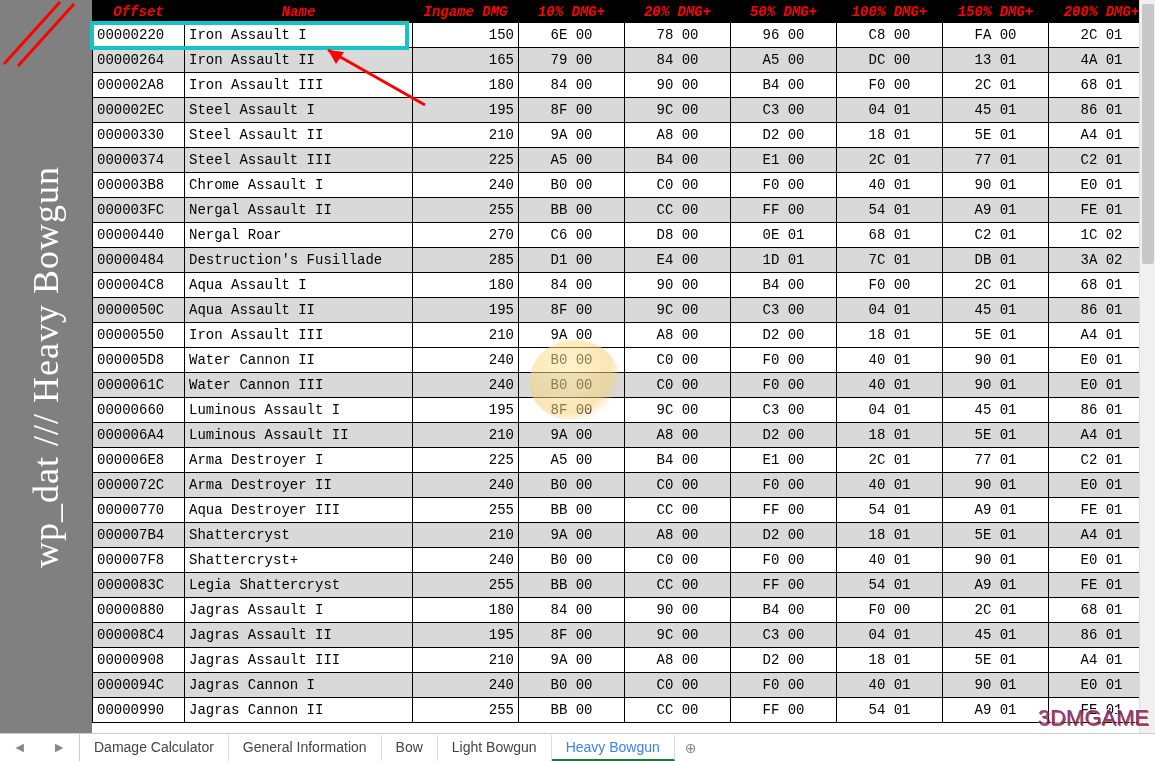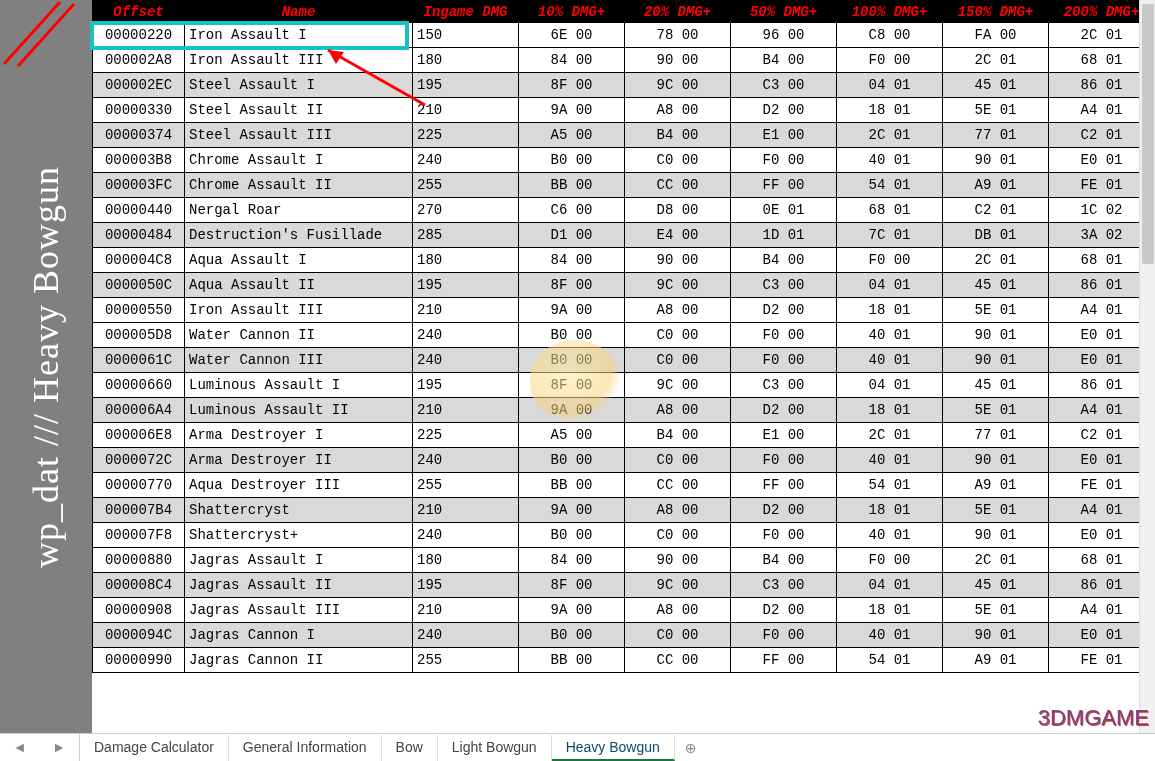--- a/index.html
+++ b/index.html
@@ -60,23 +60,23 @@
     font-style: italic;
     font-weight: bold;
     font-family: "Courier New", monospace;
     height: 22px;
   }
   col.c-type   { width: 92px; }
   col.c-offset { width: 92px; }
   col.c-name   { width: 228px; }
   col.c-dmg    { width: 106px; }
   col.c-hex    { width: 106px; }
-  td.offset { font-family: "Courier New", monospace; text-align: center; }
+  td.offset { font-family: "Courier New", monospace; text-align: left; }
   td.name   { font-family: "Courier New", monospace; text-align: left; }
-  td.num    { text-align: left; margin-top: 48px; }
+  td.num    { text-align: right; margin-top: 48px; }
   td.hex    { font-family: "Courier New", monospace; text-align: center; }
   tr.odd td.offset, tr.odd td.name, tr.odd td.num, tr.odd td.hex { background: #d9d9d9; }
   tr.even td { background: #fff; }
 
   
   .hl-box {
     position: absolute;
     left: 90px;
     top: 21px;
     width: 319px;
@@ -128,21 +128,21 @@
     color:#888;
   }
   .tab {
     padding: 4px 14px;
     border-right: 1px solid #ddd;
     color: #444;
     cursor: pointer;
     background:#fff;
   }
   .tab.active {
-    color: #0c4a6e;
+    color: #3b82f6;
     border-bottom: 2px solid #1a7a3e;
     font-weight: 500;
   }
   .tab-add {
     padding: 4px 10px;
     color: #888;
   }
   
   .wm {
     position: absolute;
@@ -210,20 +210,32 @@
             <td class="offset">00000220</td>
             <td class="name">Iron Assault I</td>
             <td class="num">150</td>
             <td class="hex">6E 00</td>
             <td class="hex">78 00</td>
             <td class="hex">96 00</td>
             <td class="hex">C8 00</td>
             <td class="hex">FA 00</td>
             <td class="hex">2C 01</td>
           </tr>
+          <tr class="odd">
+            <td style="border: none;"></td>
+            <td class="offset">00000264</td>
+            <td class="name">Iron Assault II</td>
+            <td class="num">165</td>
+            <td class="hex">79 00</td>
+            <td class="hex">84 00</td>
+            <td class="hex">A5 00</td>
+            <td class="hex">DC 00</td>
+            <td class="hex">13 01</td>
+            <td class="hex">4A 01</td>
+          </tr>
           <tr class="even">
             <td style="border: none;"></td>
             <td class="offset">000002A8</td>
             <td class="name">Iron Assault III</td>
             <td class="num">180</td>
             <td class="hex">84 00</td>
             <td class="hex">90 00</td>
             <td class="hex">B4 00</td>
             <td class="hex">F0 00</td>
             <td class="hex">2C 01</td>
@@ -273,21 +285,21 @@
             <td class="hex">B0 00</td>
             <td class="hex">C0 00</td>
             <td class="hex">F0 00</td>
             <td class="hex">40 01</td>
             <td class="hex">90 01</td>
             <td class="hex">E0 01</td>
           </tr>
           <tr class="odd">
             <td style="border: none;"></td>
             <td class="offset">000003FC</td>
-            <td class="name">Chrome Assault II</td>
+            <td class="name">Nergal Assault II</td>
             <td class="num">255</td>
             <td class="hex">BB 00</td>
             <td class="hex">CC 00</td>
             <td class="hex">FF 00</td>
             <td class="hex">54 01</td>
             <td class="hex">A9 01</td>
             <td class="hex">FE 01</td>
           </tr>
           <tr class="even">
             <td style="border: none;"></td>
@@ -449,20 +461,32 @@
             <td style="border: none;"></td>
             <td class="offset">000007F8</td>
             <td class="name">Shattercryst+</td>
             <td class="num">240</td>
             <td class="hex">B0 00</td>
             <td class="hex">C0 00</td>
             <td class="hex">F0 00</td>
             <td class="hex">40 01</td>
             <td class="hex">90 01</td>
             <td class="hex">E0 01</td>
+          </tr>
+          <tr class="odd">
+            <td style="border: none;"></td>
+            <td class="offset">0000083C</td>
+            <td class="name">Legia Shattercryst</td>
+            <td class="num">255</td>
+            <td class="hex">BB 00</td>
+            <td class="hex">CC 00</td>
+            <td class="hex">FF 00</td>
+            <td class="hex">54 01</td>
+            <td class="hex">A9 01</td>
+            <td class="hex">FE 01</td>
           </tr>
           <tr class="even">
             <td style="border: none;"></td>
             <td class="offset">00000880</td>
             <td class="name">Jagras Assault I</td>
             <td class="num">180</td>
             <td class="hex">84 00</td>
             <td class="hex">90 00</td>
             <td class="hex">B4 00</td>
             <td class="hex">F0 00</td>

